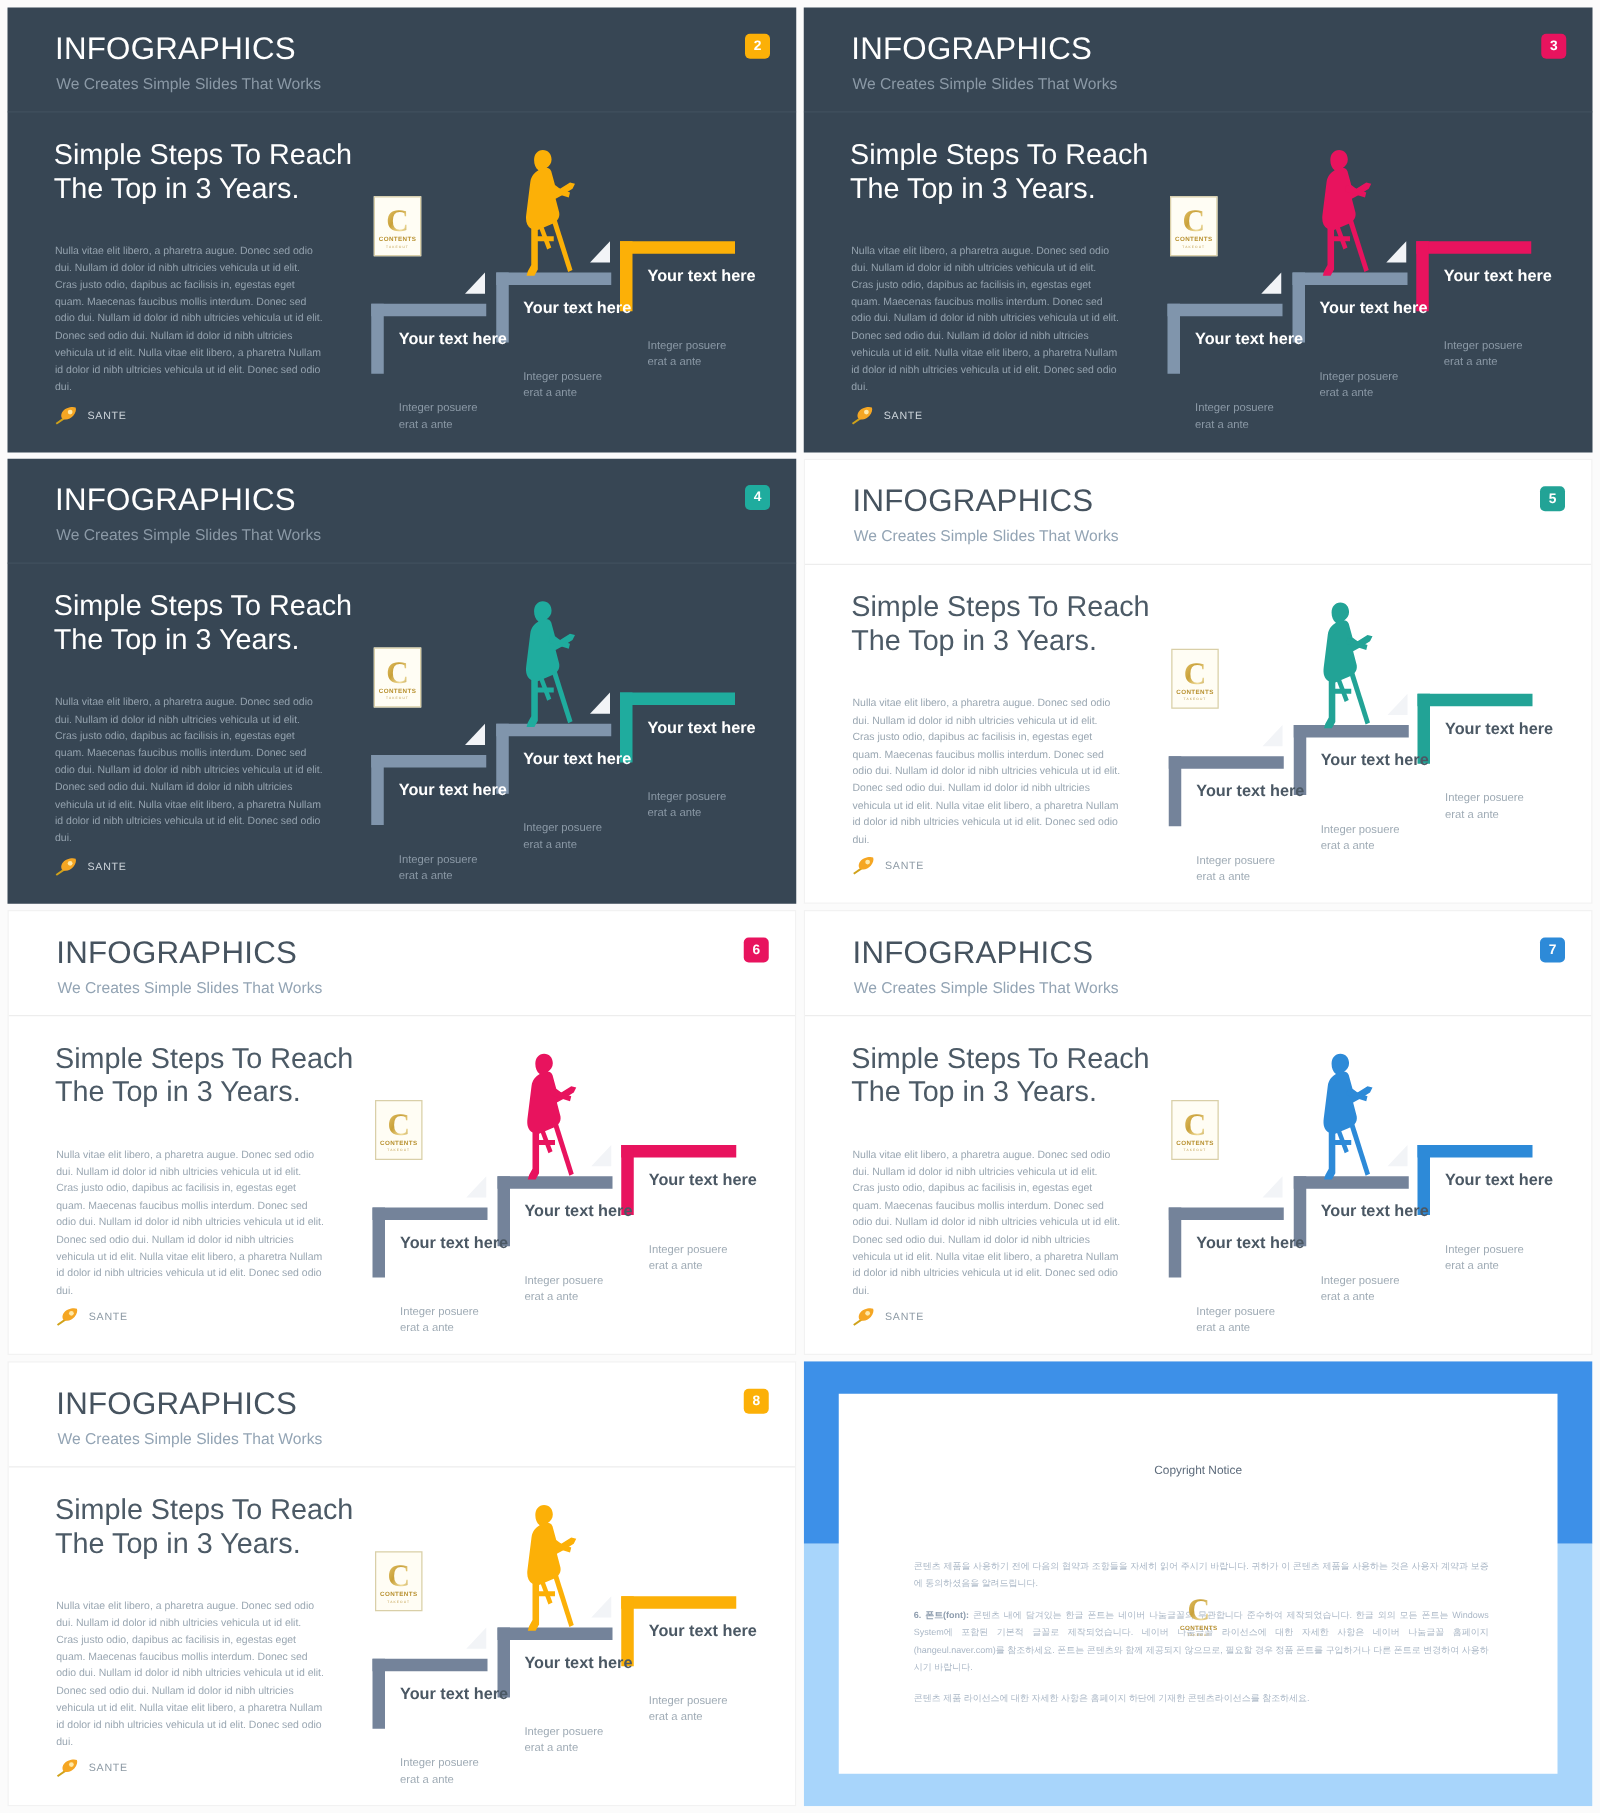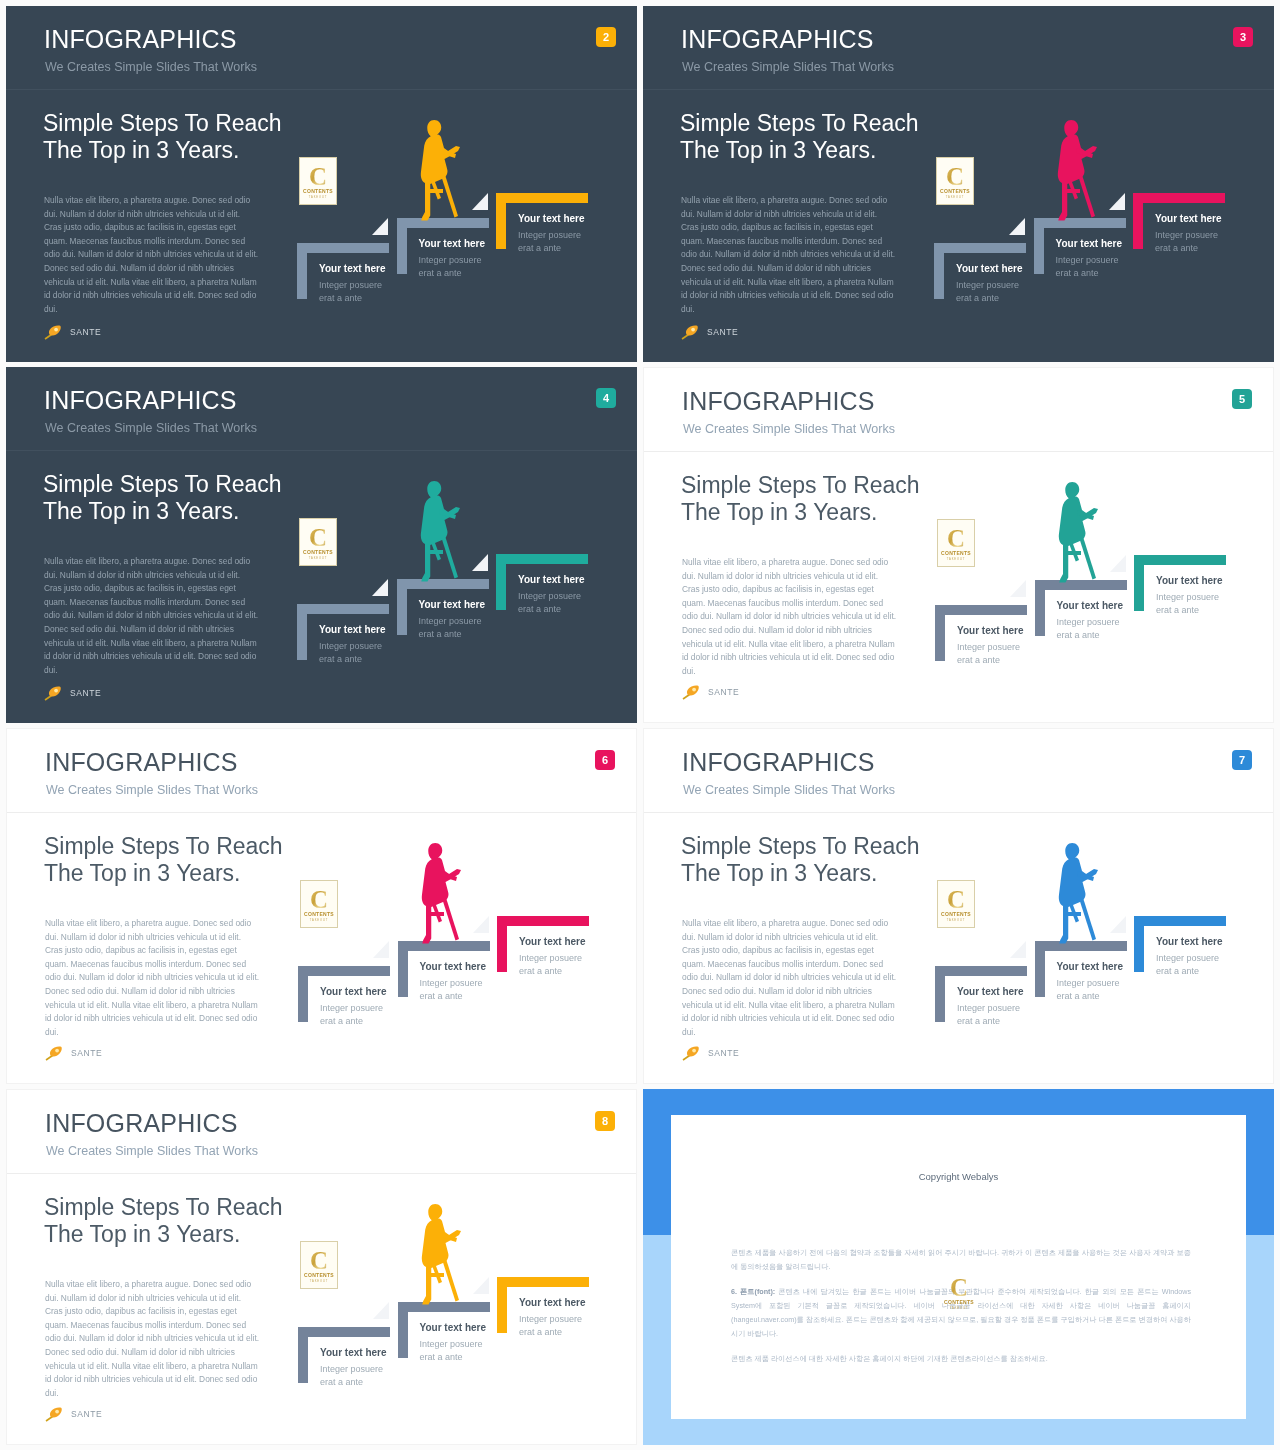--- a/index.html
+++ b/index.html
@@ -39,22 +39,22 @@
   .slide.dark .brand-name{color:#cfd6dc;}
   .slide.light .brand-name{color:#8c99a4;}
 
   .badge-c{position:absolute;width:38px;height:48px;background:#fffdf4;
            border:1px solid #d9cfa8;box-sizing:border-box;}
 
   .stepwrap{position:absolute;left:0;top:0;width:631px;height:356px;pointer-events:none;}
   .bar-h{position:absolute;height:10px;}
   .bar-v{position:absolute;width:10px;}
   .tri{position:absolute;width:0;height:0;}
-  .sttl{position:absolute;font-size:10px;font-weight:700;line-height:1;white-space:nowrap;}
-  .sdesc{position:absolute;font-size:9px;line-height:1.45;font-weight:400;white-space:nowrap;}
+  .sttl{position:absolute;font-size:13px;font-weight:700;line-height:1;white-space:nowrap;}
+  .sdesc{position:absolute;font-size:9px;line-height:1.45;font-weight:400;white-space:nowrap;margin-top:41px;}
   .slide.dark .sttl{color:#ffffff;}
   .slide.light .sttl{color:#4b5864;}
   .slide.dark .sdesc{color:#8b99a6;}
   .slide.light .sdesc{color:#9fabb5;}
 
   
   .cslide{position:absolute;width:631px;height:356px;overflow:hidden;}
   .cp-bgtop{position:absolute;left:0;top:0;width:100%;height:146px;background:#3d90e8;}
   .cp-bgbot{position:absolute;left:0;top:146px;width:100%;height:210px;background:#a8d5fb;}
   .cp-card{position:absolute;left:28px;top:26px;width:575px;height:304px;background:#fff;}
@@ -454,21 +454,21 @@
       <div class="sdesc" style="left:313px;top:273px"><span>Integer posuere</span><br><span>erat a ante</span></div>
       <div class="sttl" style="left:412.5px;top:233px">Your text here</div>
       <div class="sdesc" style="left:412.5px;top:248px"><span>Integer posuere</span><br><span>erat a ante</span></div>
       <div class="sttl" style="left:512px;top:208px">Your text here</div>
       <div class="sdesc" style="left:512px;top:223px"><span>Integer posuere</span><br><span>erat a ante</span></div>
 </div>
 <div class="cslide" style="left:643px;top:1089px">
       <div class="cp-bgtop"></div>
       <div class="cp-bgbot"></div>
       <div class="cp-card">
-        <div class="cp-sub">Copyright Webalys</div>
+        <div class="cp-sub">Copyright Notice</div>
         <div class="cp-body">
           <p>콘텐츠 제품을 사용하기 전에 다음의 협약과 조항들을 자세히 읽어 주시기 바랍니다. 귀하가 이 콘텐츠 제품을 사용하는 것은 사용자 계약과 보증에 동의하셨음을 알려드립니다.</p>
           <p><b>6. 폰트(font):</b><span> 콘텐츠 내에 담겨있는 한글 폰트는 네이버 나눔글꼴의 무관합니다 준수하여 제작되었습니다. 한글 외의 모든 폰트는 Windows System에 포함된 기본적 글꼴로 제작되었습니다. 네이버 나눔글꼴 라이선스에 대한 자세한 사항은 네이버 나눔글꼴 홈페이지(hangeul.naver.com)를 참조하세요. 폰트는 콘텐츠와 함께 제공되지 않으므로, 필요할 경우 정품 폰트를 구입하거나 다른 폰트로 변경하여 사용하시기 바랍니다.</span></p>
           <p>콘텐츠 제품 라이선스에 대한 자세한 사항은 홈페이지 하단에 기재한 콘텐츠라이선스를 참조하세요.</p>
         </div>
         <div class="cp-watermark"><svg width="36" height="46" viewBox="0 0 36 46">
             <defs>
               <linearGradient id="gd" x1="0" y1="0" x2="1" y2="1">
                 <stop offset="0%" stop-color="#e8c870"></stop>
                 <stop offset="40%" stop-color="#c9a13a"></stop>

